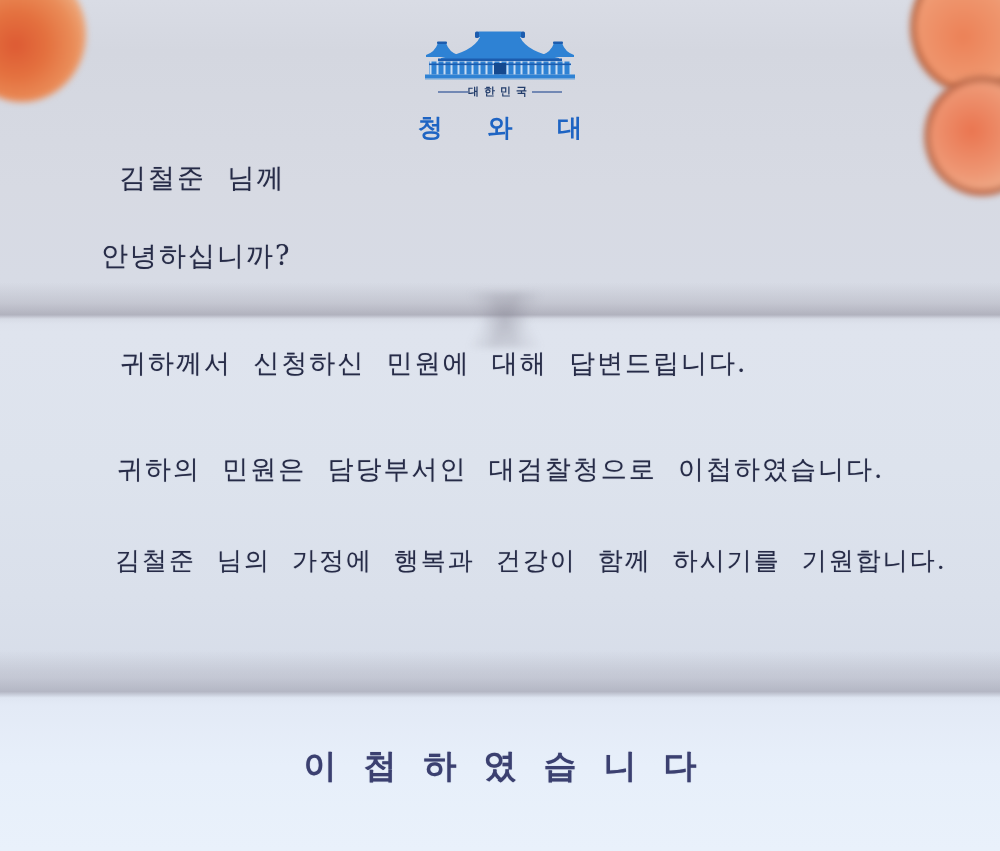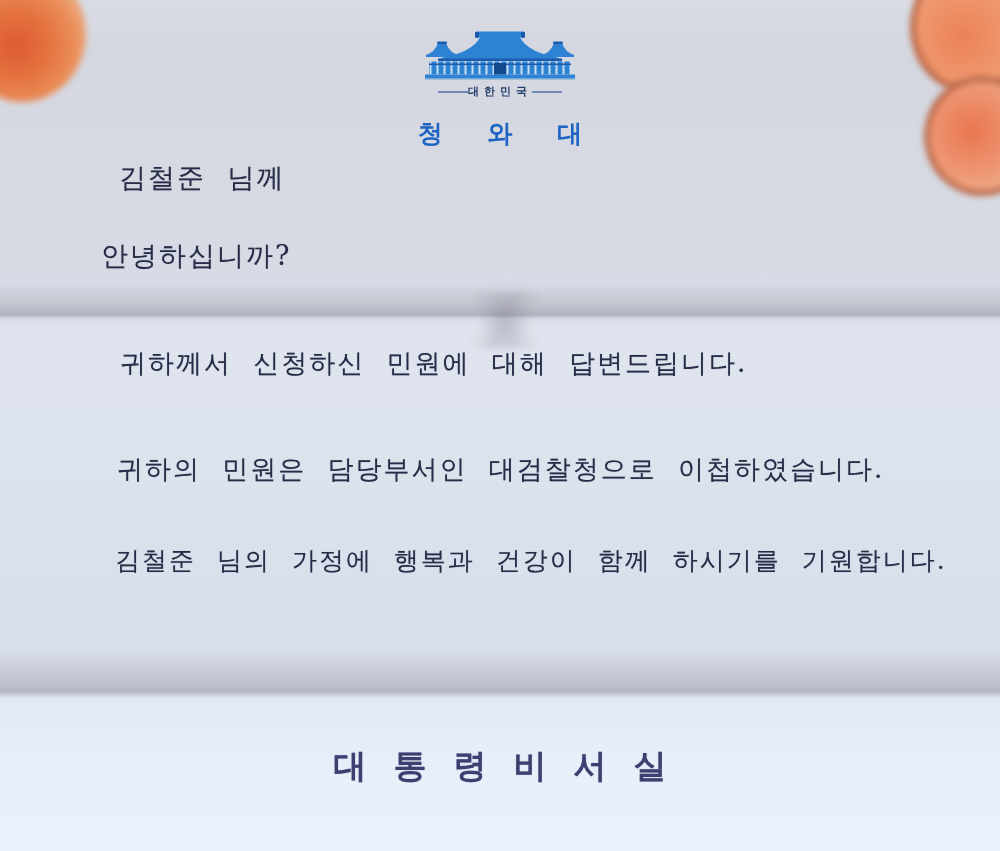--- a/index.html
+++ b/index.html
@@ -81,21 +81,21 @@
     margin-top: 2px;
     display: flex; align-items: center; 
   }
   .country-dash { width: 30px; height: 2px; background: #7288b4; }
   #country-label {
     font-size: 11px; font-weight: bold; letter-spacing: 5px;
     color: #233d6b;
     font-family: "DejaVu Sans", "Liberation Sans", sans-serif;
   }
   #org-name {
-    margin-top: 18px;
+    margin-top: 12px;
     font-size: 25px; font-weight: bold;
     letter-spacing: 18px; padding-left: 18px; 
     color: #1e64c3;
     font-family: "DejaVu Sans", "Liberation Sans", sans-serif;
   }
 
   
   .ltr-line {
     position: absolute;
     color: #262b47;
@@ -164,19 +164,19 @@
       <span class="country-dash"></span>
     </div>
     <div id="org-name">청 와 대</div>
   </div>
 
   <div id="recipient-line" class="ltr-line">김철준 님께</div>
   <div id="greeting-line" class="ltr-line">안녕하십니까?</div>
   <div id="body-line-0" class="ltr-line">귀하께서 신청하신 민원에 대해 답변드립니다.</div>
   <div id="body-line-1" class="ltr-line">귀하의 민원은 담당부서인 대검찰청으로 이첩하였습니다.</div>
   <div id="body-line-2" class="ltr-line">김철준 님의 가정에 행복과 건강이 함께 하시기를 기원합니다.</div>
-  <div id="signature-line">대통령비서실</div>
+  <div id="signature-line">이첩하였습니다</div>
 
   <div id="finger-top-left" class="finger"></div>
   <div id="finger-top-right-1" class="finger"></div>
   <div id="finger-top-right-2" class="finger"></div>
 
 </div>
 
 </body></html>

